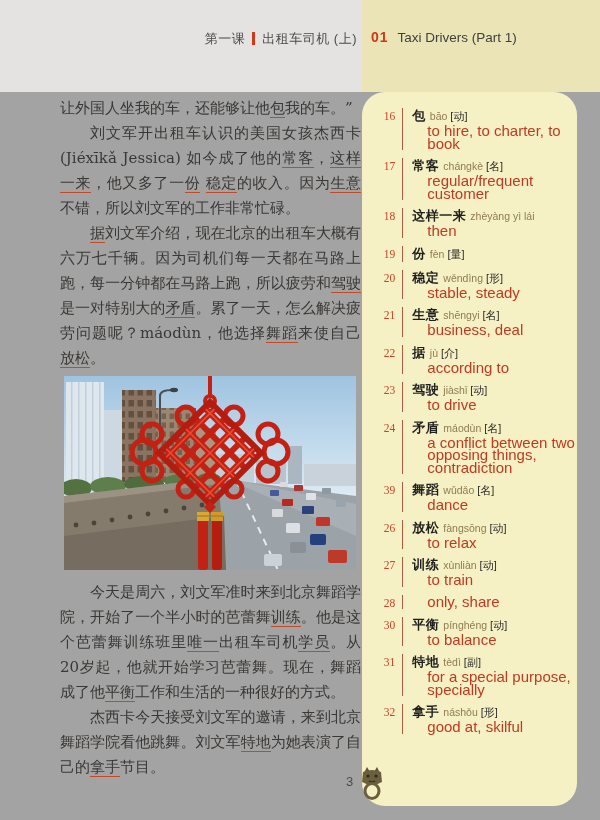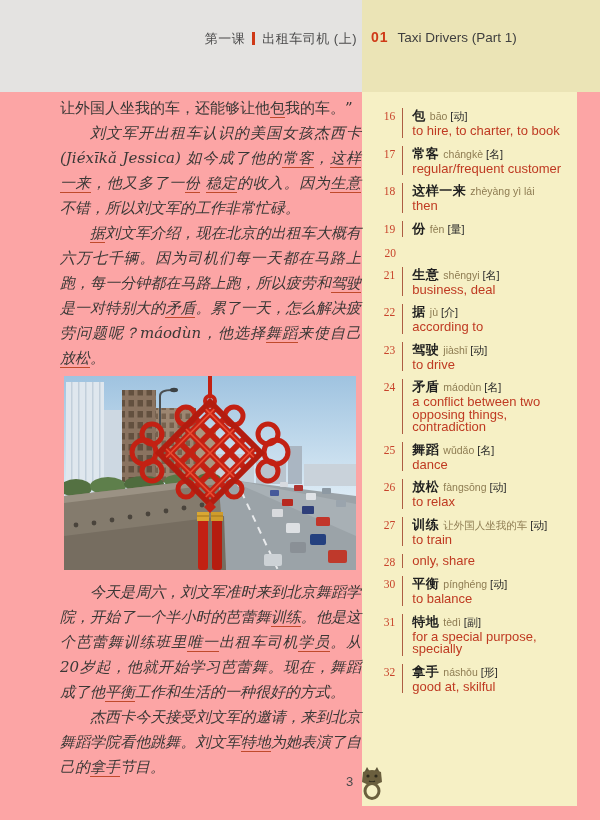--- a/index.html
+++ b/index.html
@@ -1,44 +1,44 @@
 <!DOCTYPE html>
 <html><head>
 <meta charset="utf-8">
 <style>
   html,body{margin:0;padding:0;background:#ffffff;}
-  .page{position:relative;width:600px;height:820px;background:#fca5a5;overflow:hidden;
+  .page{position:relative;width:600px;height:820px;background:#a3a3a3;overflow:hidden;
         font-family:"Liberation Sans", sans-serif;}
   
   .header-band{position:absolute;left:0;top:0;width:600px;height:92px;}
   .header-left{position:absolute;left:0;top:0;width:362px;height:92px;background:#e4e3e1;
                display:flex;justify-content:flex-end;align-items:flex-start;}
   .header-left-inner{padding:30px 5px 0 0;font-size:13px;color:#4b4b4b;letter-spacing:.5px;white-space:nowrap;}
   .pipe{display:inline-block;width:3px;height:13px;background:#cf3917;margin:0 7px;vertical-align:-2px;}
   .header-right{position:absolute;left:362px;top:0;width:251px;height:92px;background:#ebe4b6;}
   .header-right-inner{padding:29px 0 0 9px;font-size:13.5px;color:#3f3f3f;white-space:nowrap;}
   .lesson-num{color:#cf3917;font-weight:bold;font-size:14px;letter-spacing:1px;margin-right:9px;}
   
   .vocab-col{position:absolute;left:362px;top:92px;width:215px;height:714px;background:#f6f0c5;
-             box-sizing:border-box;padding:16px 0 0 12px;}
+             box-sizing:border-box;padding:16px 0 0 12px;border-radius:23px;}
   .v-entry{display:flex;margin-bottom:8px;}
   .v-num{width:22px;text-align:right;padding-right:7px;color:#c8432b;font-size:11.5px;padding-top:2px;
          font-family:"Liberation Serif", serif;}
   .v-body{border-left:1px solid #ad5c43;padding-left:9px;width:170px;}
   .v-line1{font-size:13px;color:#1f1f1f;line-height:15px;}
   .v-word{font-weight:bold;letter-spacing:.5px;}
   .v-py{font-size:10.5px;color:#8e7c52;margin-left:4px;}
   .v-pos{font-size:11px;color:#2b2b2b;margin-left:3px;}
-  .v-def{font-size:13px;color:#bf3a22;line-height:12.5px;margin-top:1px;}
+  .v-def{font-size:15px;color:#bf3a22;line-height:12.5px;margin-top:1px;margin-left:15px;}
   
   .main-col{position:absolute;left:60px;top:96px;width:301px;
             font-family:"DejaVu Serif", serif;font-size:15px;color:#3a3836;
             line-height:25px;text-align:justify;}
   .para{margin:0;}
-  .indent{text-indent:2em;font-style:italic;}
+  .indent{text-indent:2em;}
   .vocab-underline{border-bottom:1.5px solid #c04a2c;}
   
   .figure{width:292px;height:194px;margin:5px 0 10px 4px;position:relative;overflow:hidden;}
   .figure svg{display:block;}
   
   .footer{position:absolute;left:346px;top:766px;width:44px;height:40px;}
   .page-num{position:absolute;left:0px;top:8px;font-size:13px;color:#4c4c4c;}
   .knocker{position:absolute;left:13px;top:0px;}
 </style>
 </head>
@@ -82,20 +82,24 @@
         </div>
       </div>
       <div class="v-entry">
         <div class="v-num">19</div>
         <div class="v-body">
           <div class="v-line1"><span class="v-word">份</span><span class="v-py">fèn</span><span class="v-pos">[量]</span></div>
         </div>
       </div>
       <div class="v-entry">
         <div class="v-num">20</div>
+        <div class="v-body">
+          <div class="v-line1"><span class="v-word">稳定</span><span class="v-py">wěndìng</span><span class="v-pos">[形]</span></div>
+          <div class="v-def">stable, steady</div>
+        </div>
       </div>
       <div class="v-entry">
         <div class="v-num">21</div>
         <div class="v-body">
           <div class="v-line1"><span class="v-word">生意</span><span class="v-py">shēngyi</span><span class="v-pos">[名]</span></div>
           <div class="v-def">business, deal</div>
         </div>
       </div>
       <div class="v-entry">
         <div class="v-num">22</div>
@@ -112,37 +116,37 @@
         </div>
       </div>
       <div class="v-entry">
         <div class="v-num">24</div>
         <div class="v-body">
           <div class="v-line1"><span class="v-word">矛盾</span><span class="v-py">máodùn</span><span class="v-pos">[名]</span></div>
           <div class="v-def">a conflict between two opposing things, contradiction</div>
         </div>
       </div>
       <div class="v-entry">
-        <div class="v-num">25</div>
+        <div class="v-num">39</div>
         <div class="v-body">
           <div class="v-line1"><span class="v-word">舞蹈</span><span class="v-py">wǔdǎo</span><span class="v-pos">[名]</span></div>
           <div class="v-def">dance</div>
         </div>
       </div>
       <div class="v-entry">
         <div class="v-num">26</div>
         <div class="v-body">
           <div class="v-line1"><span class="v-word">放松</span><span class="v-py">fàngsōng</span><span class="v-pos">[动]</span></div>
           <div class="v-def">to relax</div>
         </div>
       </div>
       <div class="v-entry">
         <div class="v-num">27</div>
         <div class="v-body">
-          <div class="v-line1"><span class="v-word">训练</span><span class="v-py">让外国人坐我的车</span><span class="v-pos">[动]</span></div>
+          <div class="v-line1"><span class="v-word">训练</span><span class="v-py">xùnliàn</span><span class="v-pos">[动]</span></div>
           <div class="v-def">to train</div>
         </div>
       </div>
       <div class="v-entry">
         <div class="v-num">28</div>
         <div class="v-body">
           <div class="v-def">only, share</div>
         </div>
       </div>
       <div class="v-entry">

